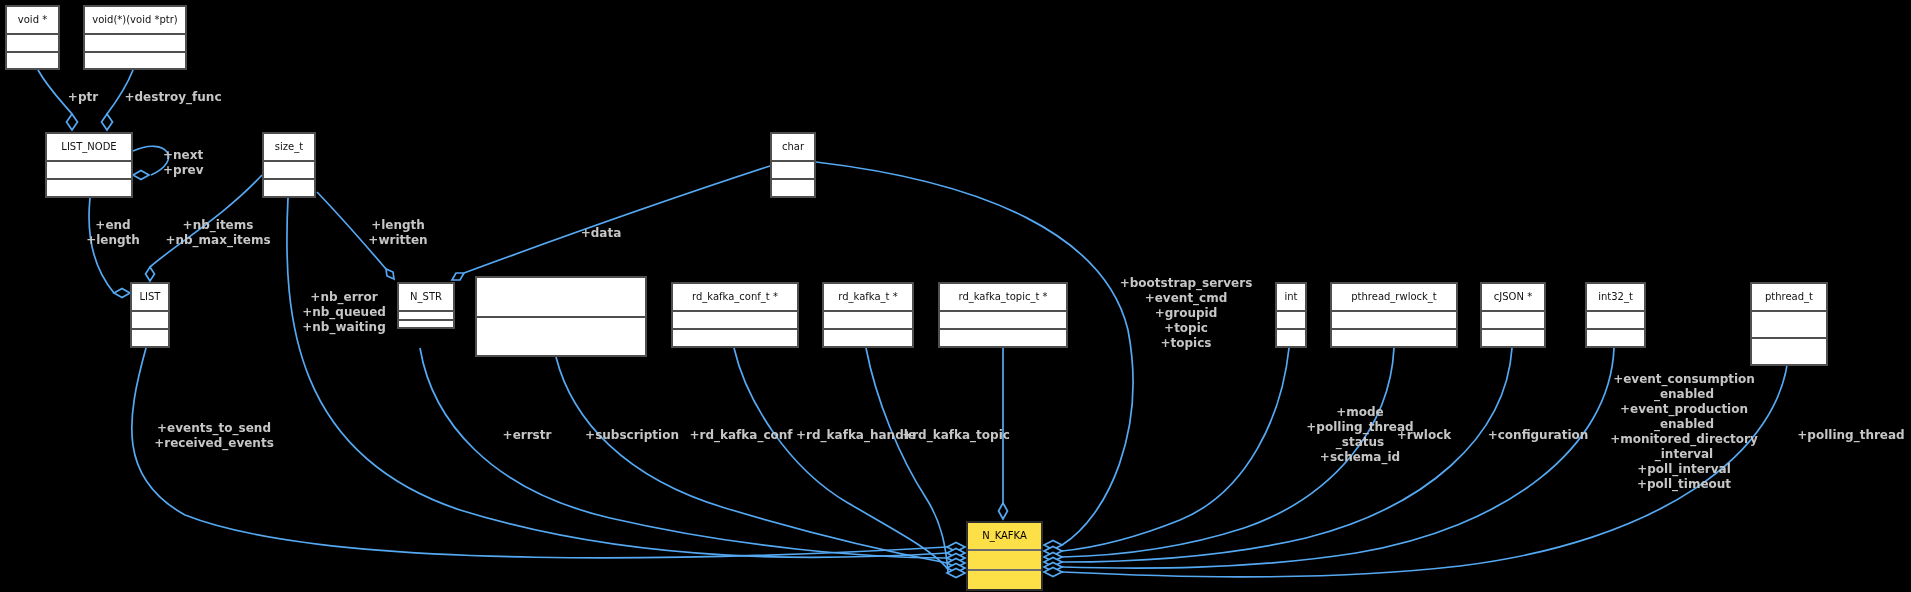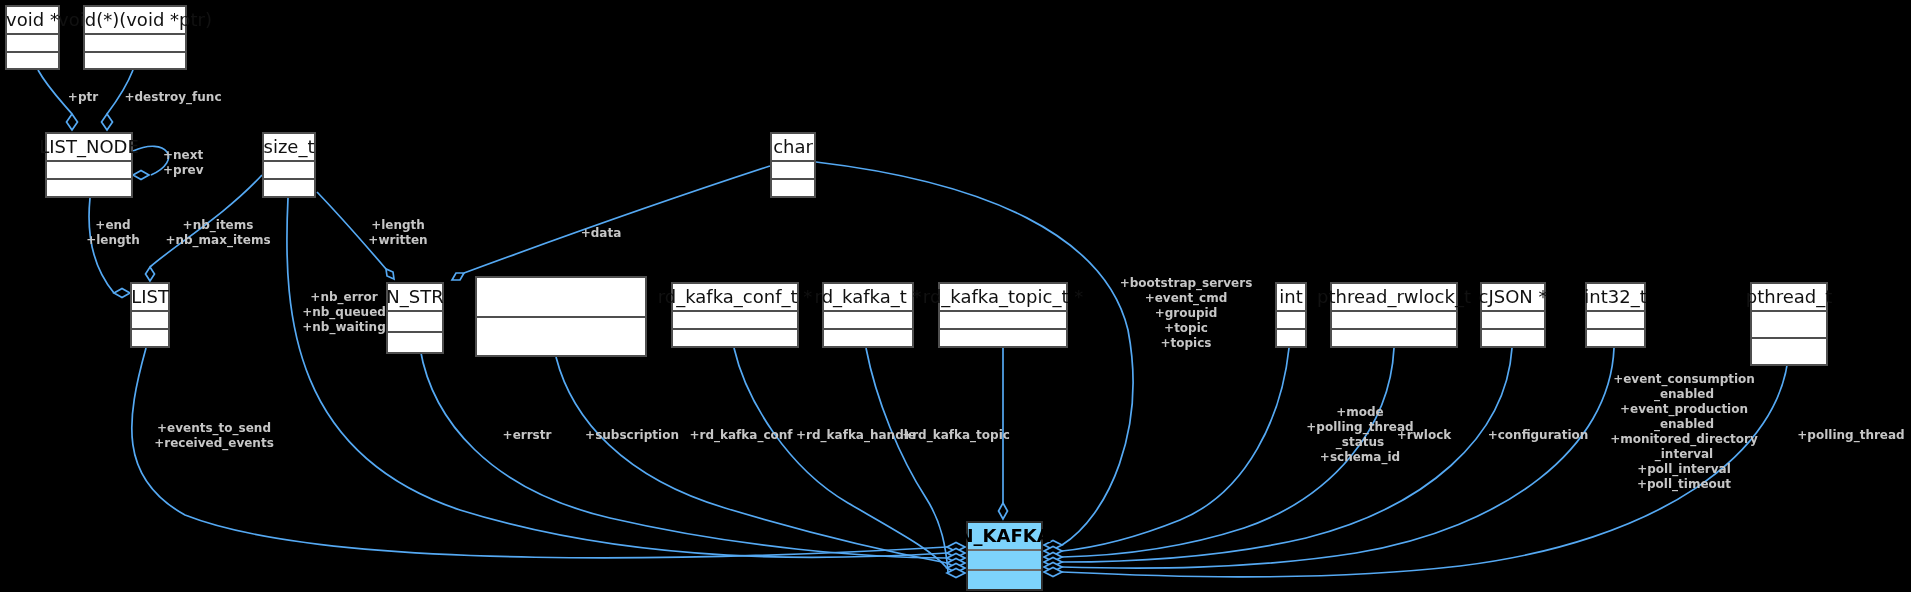--- a/index.html
+++ b/index.html
@@ -9,26 +9,26 @@
   }
   #edges{position:absolute;left:0;top:0;width:1911px;height:592px;}
   .edge{fill:none;stroke:#55a9f3;stroke-width:1.7;}
   .diamond{fill:#000;stroke:#55a9f3;stroke-width:1.7;}
   .node{
     position:absolute;box-sizing:border-box;background:#fff;
     border:2px solid #4f4f4f;display:flex;flex-direction:column;
   }
   .node-title{
     flex:0 0 auto;min-height:24px;display:flex;align-items:center;justify-content:center;
-    border-bottom:2px solid #4f4f4f;color:#111;font-size:18px;line-height:1.15;
+    border-bottom:2px solid #4f4f4f;color:#111;font-size:10px;line-height:1.15;
     white-space:pre;text-align:center;padding:1px 3px;
   }
   .node-row{flex:1 1 0;border-bottom:2px solid #4f4f4f;}
   .node-row:last-child{border-bottom:none;}
-  .node--highlight{background:#7dd3fc;border-color:#2e2e2e;font-weight:bold;}
+  .node--highlight{background:#fde047;border-color:#2e2e2e;}
   .node--highlight .node-title{border-bottom-color:#6e6e6e;color:#000;}
   .node--highlight .node-row{border-bottom-color:#6e6e6e;}
   .edge-label{
     position:absolute;transform:translateX(-50%);color:#c6c6c6;
     font-weight:bold;font-size:12px;line-height:15px;
     white-space:pre-line;text-align:center;
   }
   .edge-label--left{transform:none;text-align:left;}
 </style>
 </head>
@@ -121,21 +121,21 @@
   <div class="node" style="left:770px;top:132px;width:46px;height:66px">
     <div class="node-title">char</div>
     <div class="node-row"></div>
     <div class="node-row"></div>
   </div>
   <div class="node" style="left:130px;top:282px;width:40px;height:66px">
     <div class="node-title">LIST</div>
     <div class="node-row"></div>
     <div class="node-row"></div>
   </div>
-  <div class="node" style="left:386px;top:282px;width:58px;height:72px">
+  <div class="node" style="left:397px;top:282px;width:58px;height:47px">
     <div class="node-title">N_STR</div>
     <div class="node-row"></div>
     <div class="node-row"></div>
   </div>
   <div class="node" style="left:475px;top:276px;width:172px;height:81px">
     <div class="node-row"></div>
     <div class="node-row"></div>
   </div>
   <div class="node" style="left:671px;top:282px;width:128px;height:66px">
     <div class="node-title">rd_kafka_conf_t *</div>

